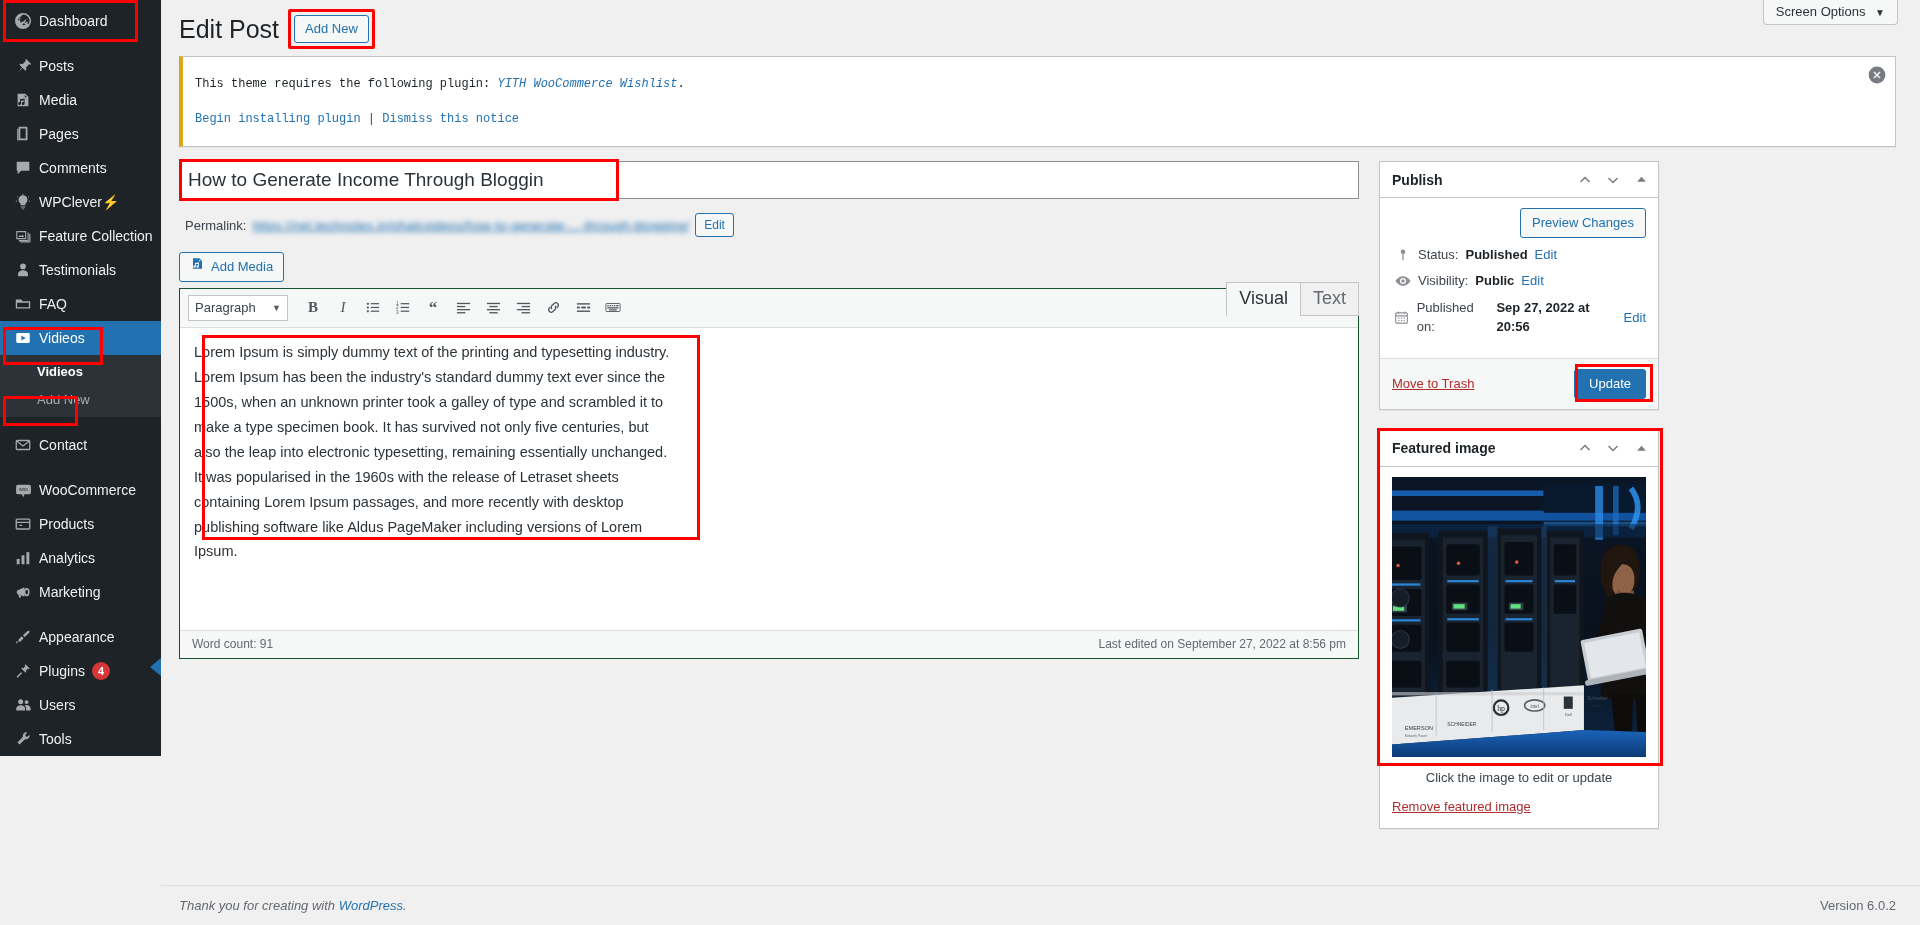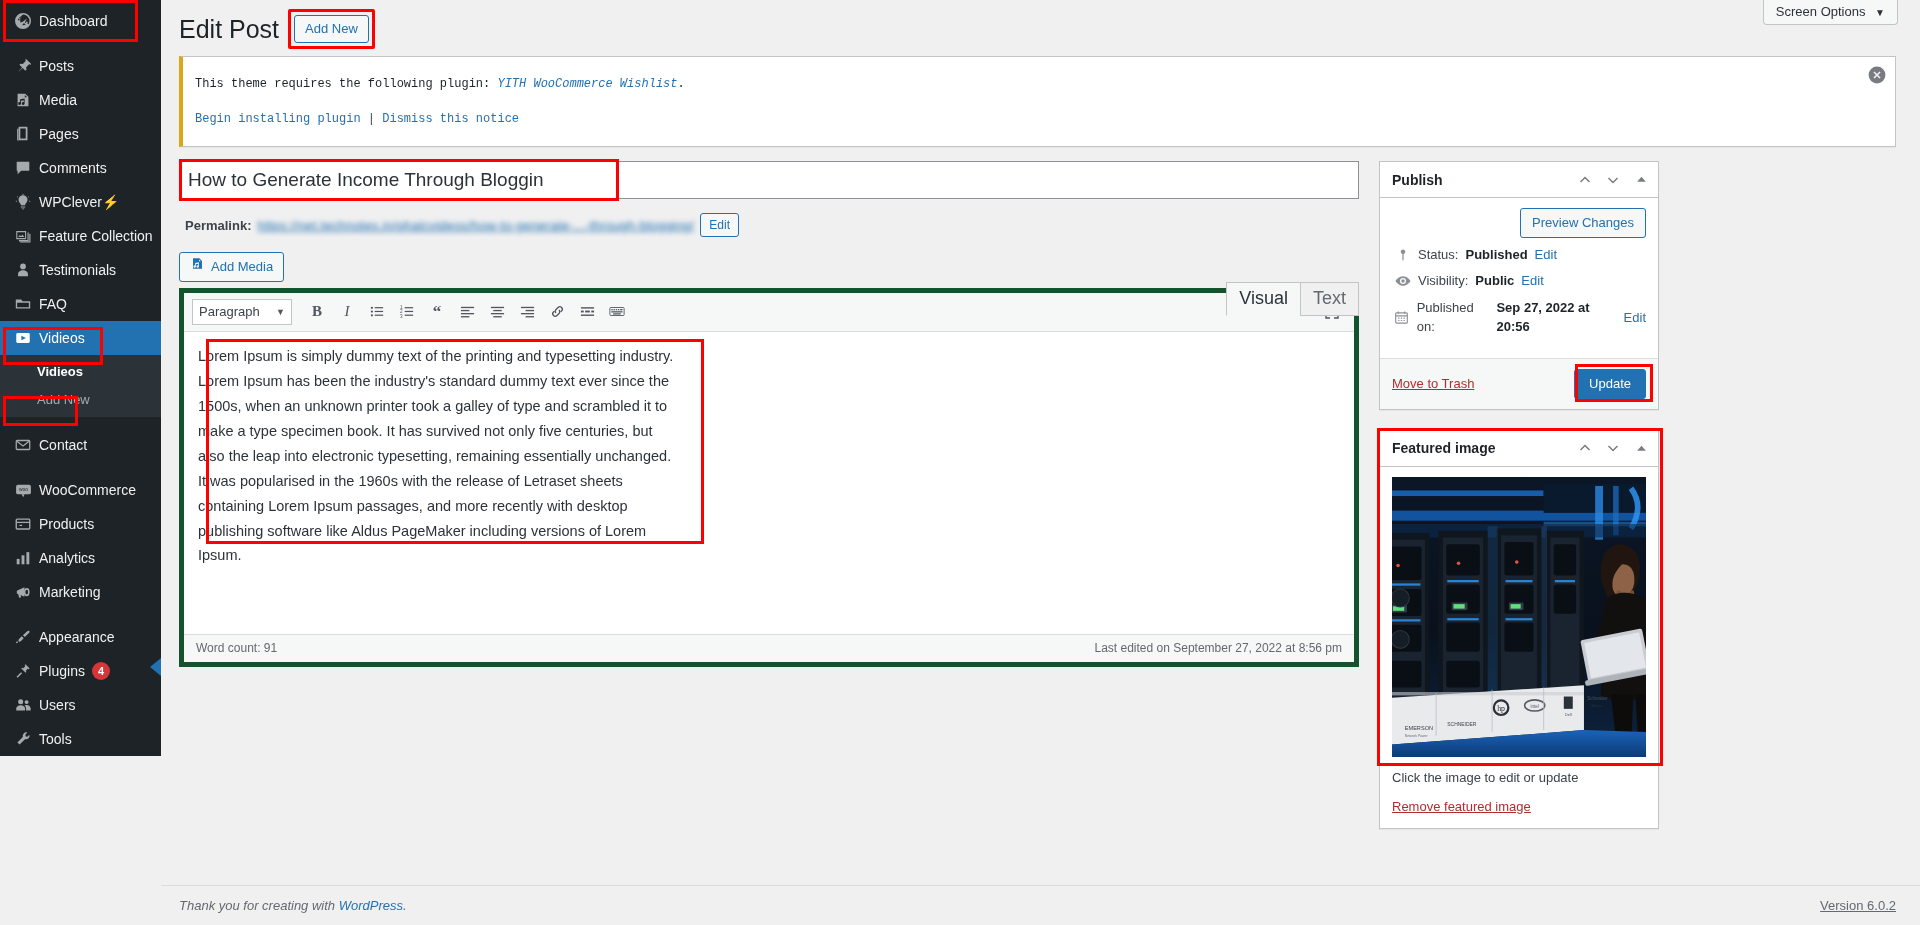--- a/index.html
+++ b/index.html
@@ -121,21 +121,21 @@
   }
   .ann-title {
     position: absolute; left: 0; top: -2px;
     width: 440px; height: 42px; border: 3px solid #ff0000; pointer-events: none;
   }
 
   .permalink-row {
     margin: 13px 0 0 6px; font-size: 13px; color: #3c434a;
     display: flex; align-items: center; gap: 6px; height: 26px;
   }
-  .permalink-row .plabel { font-weight: 700; }
+  .permalink-row .plabel { font-weight: 400; }
   .permalink-url {
     color: #2271b1; text-decoration: underline;
     filter: blur(2.6px);
     letter-spacing: .2px;
     user-select: none;
   }
   .btn-small {
     font-size: 12px; line-height: 1.9; padding: 0 8px;
     background: #f6f7f7; border: 1px solid #2271b1; color: #2271b1;
     border-radius: 3px; cursor: pointer;
@@ -153,21 +153,21 @@
   }
   .editor-tabs {
     position: absolute; right: 0; top: 30px; display: flex; z-index: 3;
   }
   .editor-tab {
     font-size: 18px; padding: 5px 12px 6px; border: 1px solid #c3c4c7;
     background: #f0f0f1; color: #646970; cursor: pointer; margin-left: -1px;
   }
   .editor-tab.active { background: #f6f7f7; border-bottom-color: #f6f7f7; color: #2c3338; }
 
-  .editor-box { border: 5px solid #14532d; background: #fff; }
+  .editor-box { border: 1px solid #14532d; background: #fff; }
   .mce-toolbar {
     background: #f6f7f7; border-bottom: 1px solid #dcdcde;
     display: flex; align-items: center; gap: 2px; padding: 5px 8px; height: 39px;
   }
   .mce-select {
     font-size: 13px; height: 26px; width: 100px; padding: 0 6px;
     border: 1px solid #c3c4c7; background: #fff; color: #3c434a;
     display: flex; align-items: center; justify-content: space-between;
     margin-right: 9px; cursor: pointer;
   }
@@ -241,33 +241,33 @@
   }
   .ann-featured {
     position: absolute; left: -3px; top: -3px; width: 286px; height: 338px;
     border: 3px solid #ff0000; pointer-events: none; z-index: 40;
   }
   .featured-inside { padding: 10px 12px 14px 12px; }
   .featured-thumb {
     width: 100%; height: 280px; border: 0; overflow: hidden; position: relative;
     background: #0a1018;
   }
-  .fi-caption { font-size: 13px; color: #3c434a; margin-top: 13px; }
+  .fi-caption { font-size: 13px; color: #3c434a; margin-top: 13px; text-align: center; }
   .fi-remove { display: block; font-size: 13px; color: #b32d2e; text-decoration: underline; margin-top: 14px; }
 
   
   .wp-footer {
     position: absolute; left: 0; right: 0; bottom: 0; height: 40px;
     display: flex; align-items: center; justify-content: space-between;
     padding: 0 24px 0 18px; font-size: 13px; color: #646970;
     border-top: 1px solid #dcdcde; background: #f0f0f1;
   }
   .wp-footer span { font-style: italic; }
   .wp-footer a { color: #2271b1; font-style: italic; }
-  .wp-footer .ver { font-style: normal; text-decoration: underline; }
+  .wp-footer .ver { font-style: normal; }
 </style>
 </head>
 <body>
 
 <div id="adminmenu">
 
   <div class="menu-item" style="margin-top:4px;">
     <span class="mi-icon">
       <svg width="20" height="20" viewBox="0 0 20 20" fill="currentColor">
           <path d="M10 2a8 8 0 100 16 8 8 0 000-16zm0 1.5a6.5 6.5 0 016.5 6.5c0 1.3-.4 2.5-1 3.5l-1.2-1 .6-1.5-1.4-.5-.6 1.4-1-.5 1.9-3.8-3.9 3.2a1.4 1.4 0 00-1.4 2.4 1.4 1.4 0 002.2-1.2l.1-.1 1.9 1.6c-.8.5-1.7.8-2.7.8A6.5 6.5 0 0110 3.5zM5.3 7.6l1.4.5-.5 1.4-1.4-.5.5-1.4zm2.1-2.1l.9 1.2-1.2.9-.9-1.2 1.2-.9z"></path>

